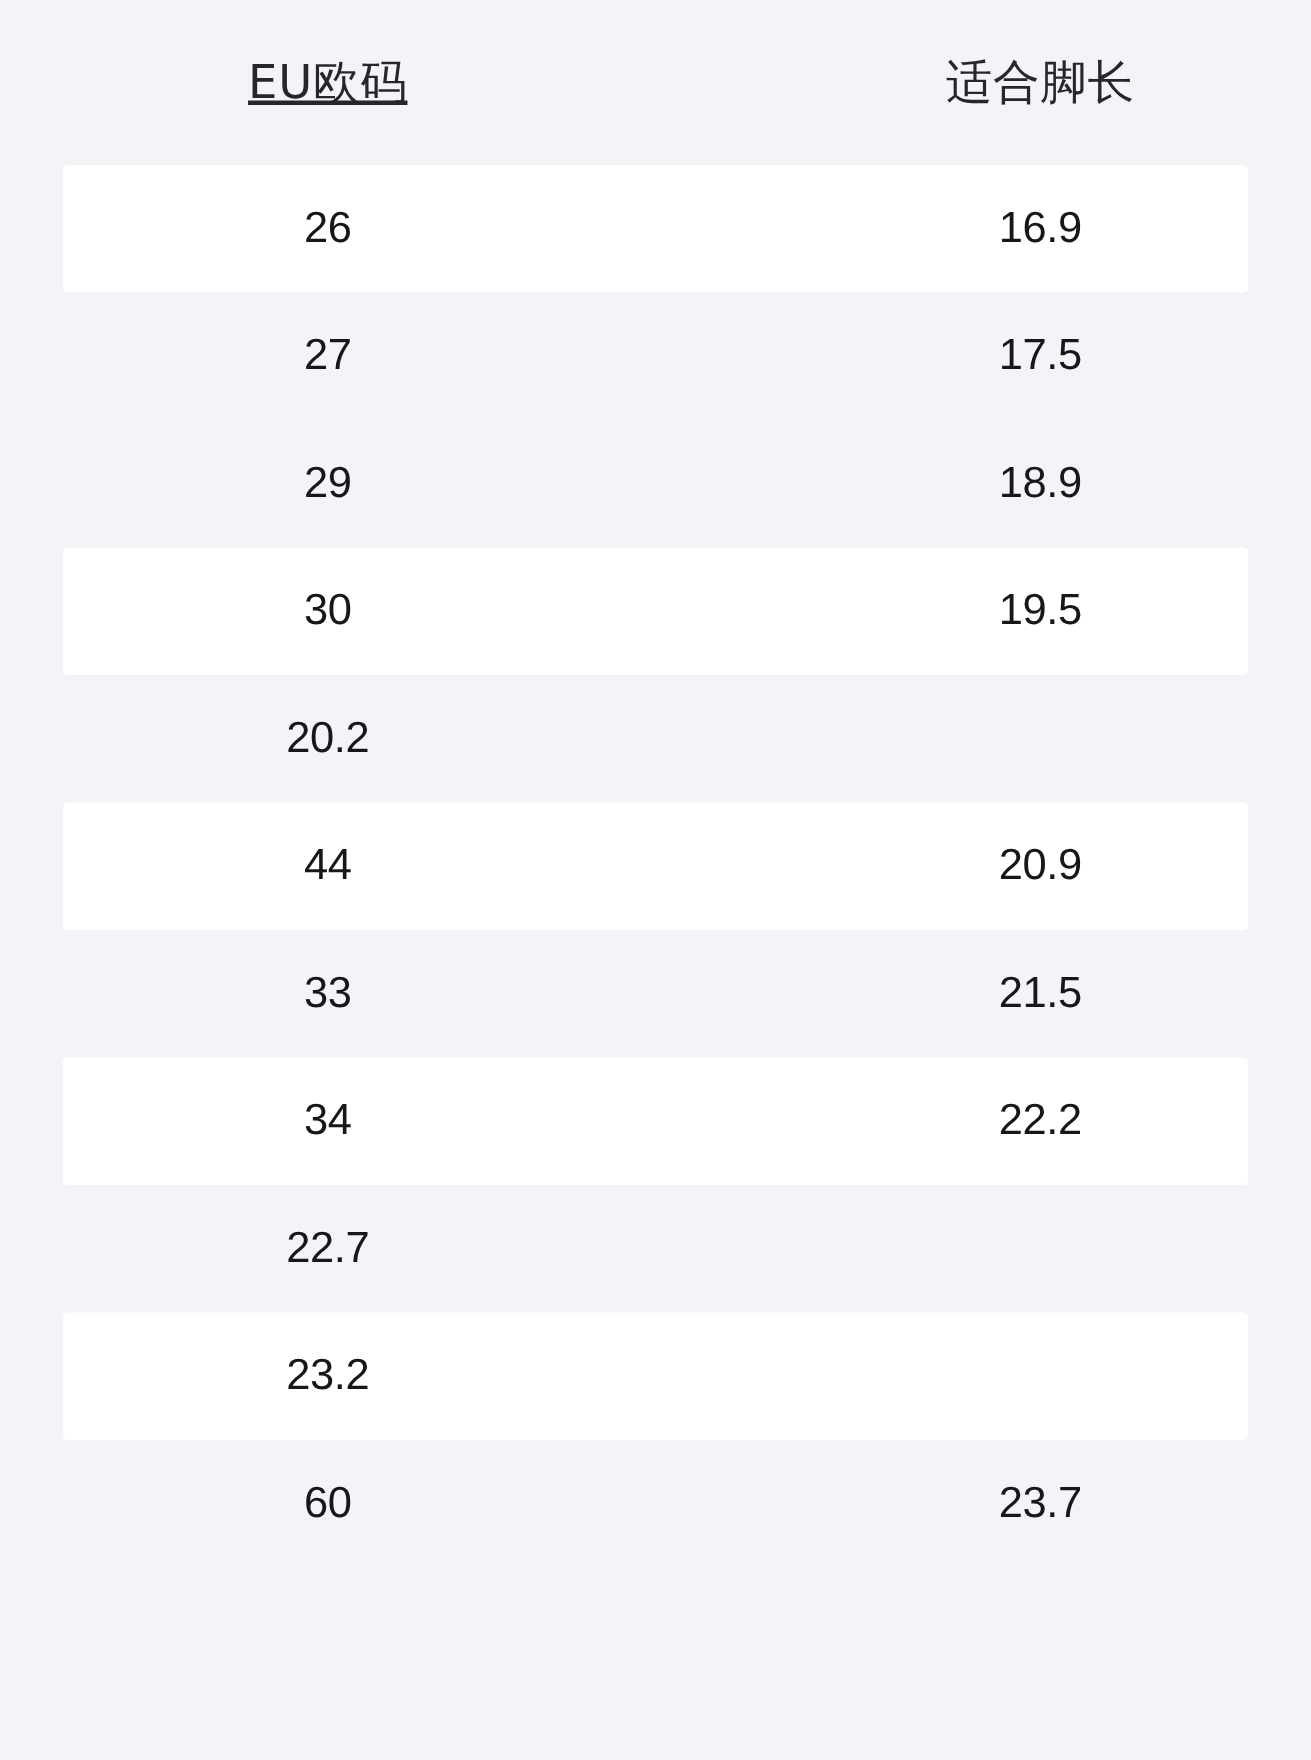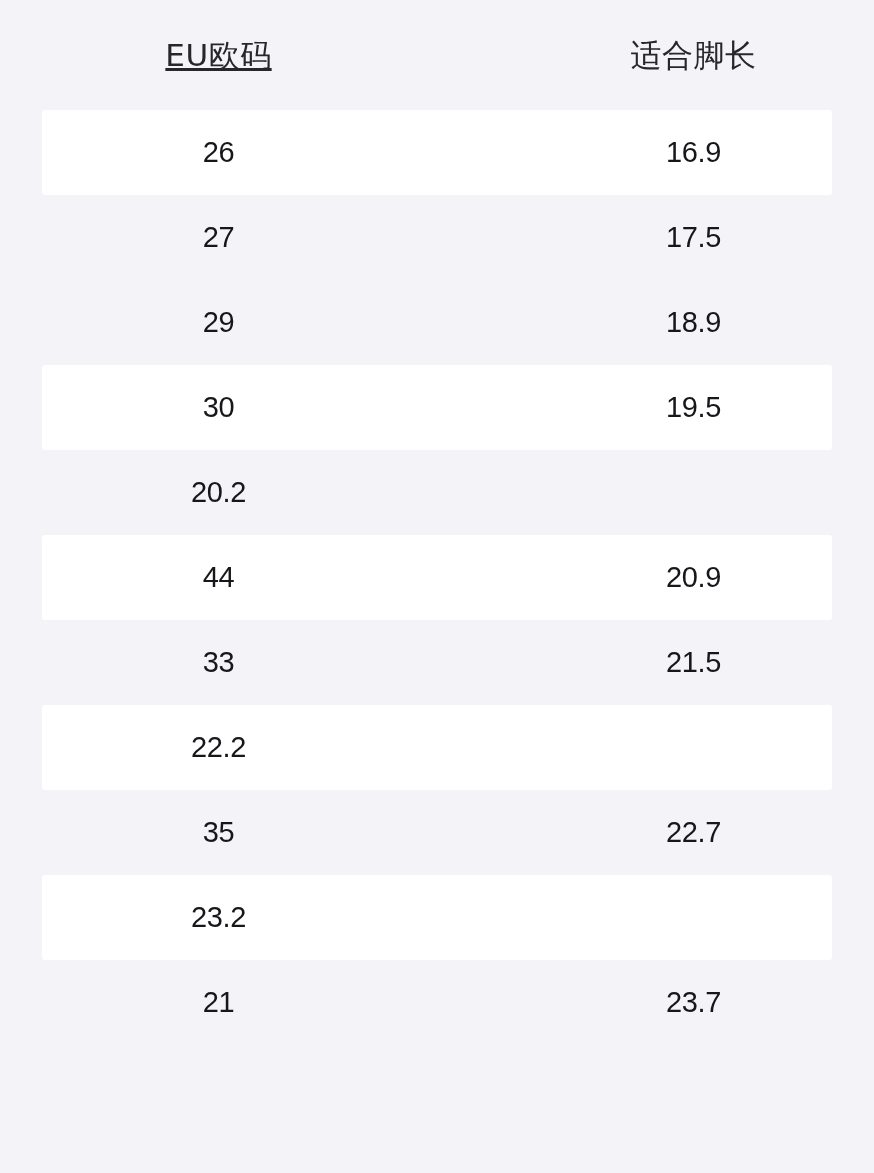--- a/index.html
+++ b/index.html
@@ -123,31 +123,31 @@
         <div class="cell col-eu">44</div>
         <div class="cell col-len">20.9</div>
       </div>
       <div class="chart-row">
         <div class="row-bg"></div>
         <div class="cell col-eu">33</div>
         <div class="cell col-len">21.5</div>
       </div>
       <div class="chart-row stripe">
         <div class="row-bg"></div>
+        <div class="cell col-eu">34</div>
         <div class="cell col-len">22.2</div>
       </div>
       <div class="chart-row">
         <div class="row-bg"></div>
-        <div class="cell col-eu">35</div>
         <div class="cell col-len">22.7</div>
       </div>
       <div class="chart-row stripe">
         <div class="row-bg"></div>
         <div class="cell col-len">23.2</div>
       </div>
       <div class="chart-row">
         <div class="row-bg"></div>
-        <div class="cell col-eu">21</div>
+        <div class="cell col-eu">60</div>
         <div class="cell col-len">23.7</div>
       </div>
     </div>
 
 </div>
 
 </body></html>

